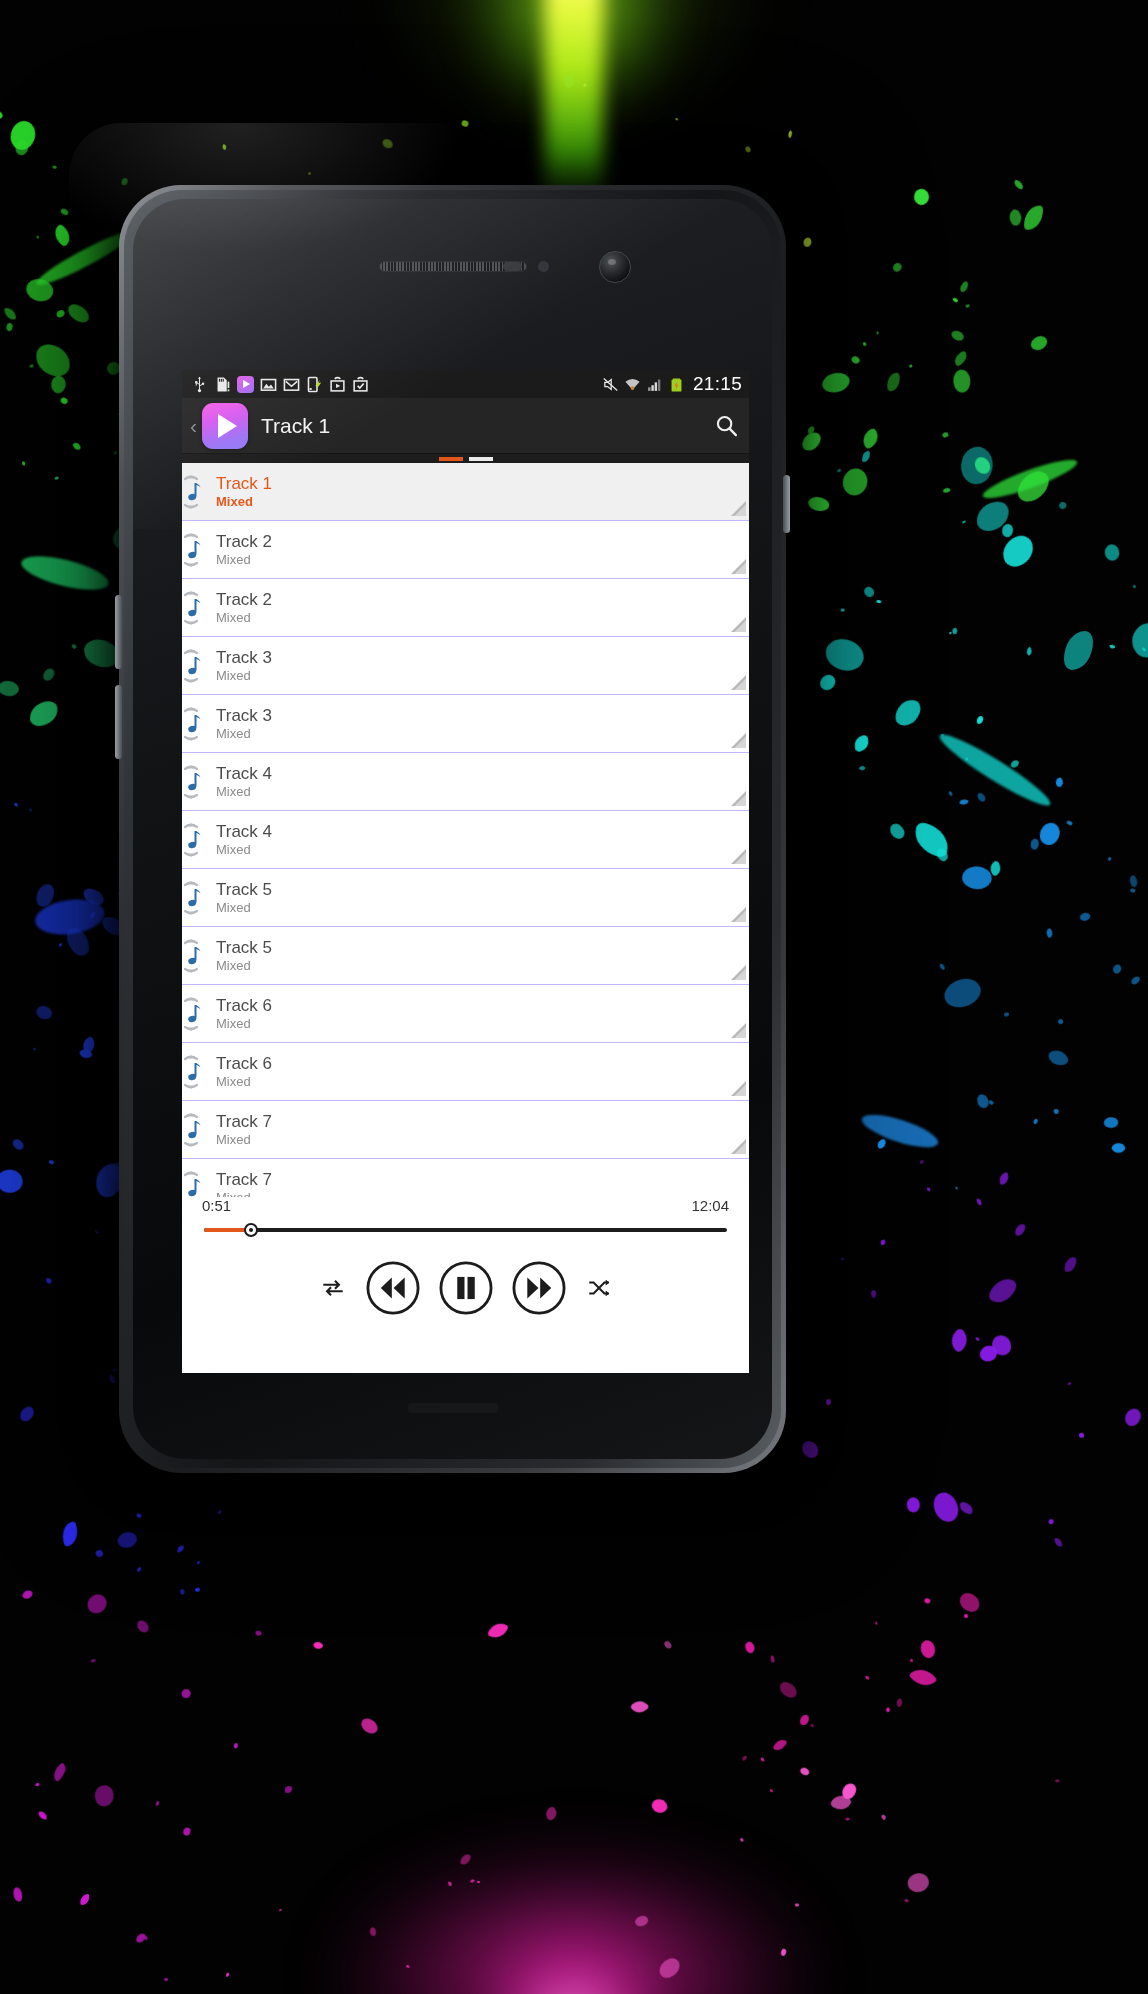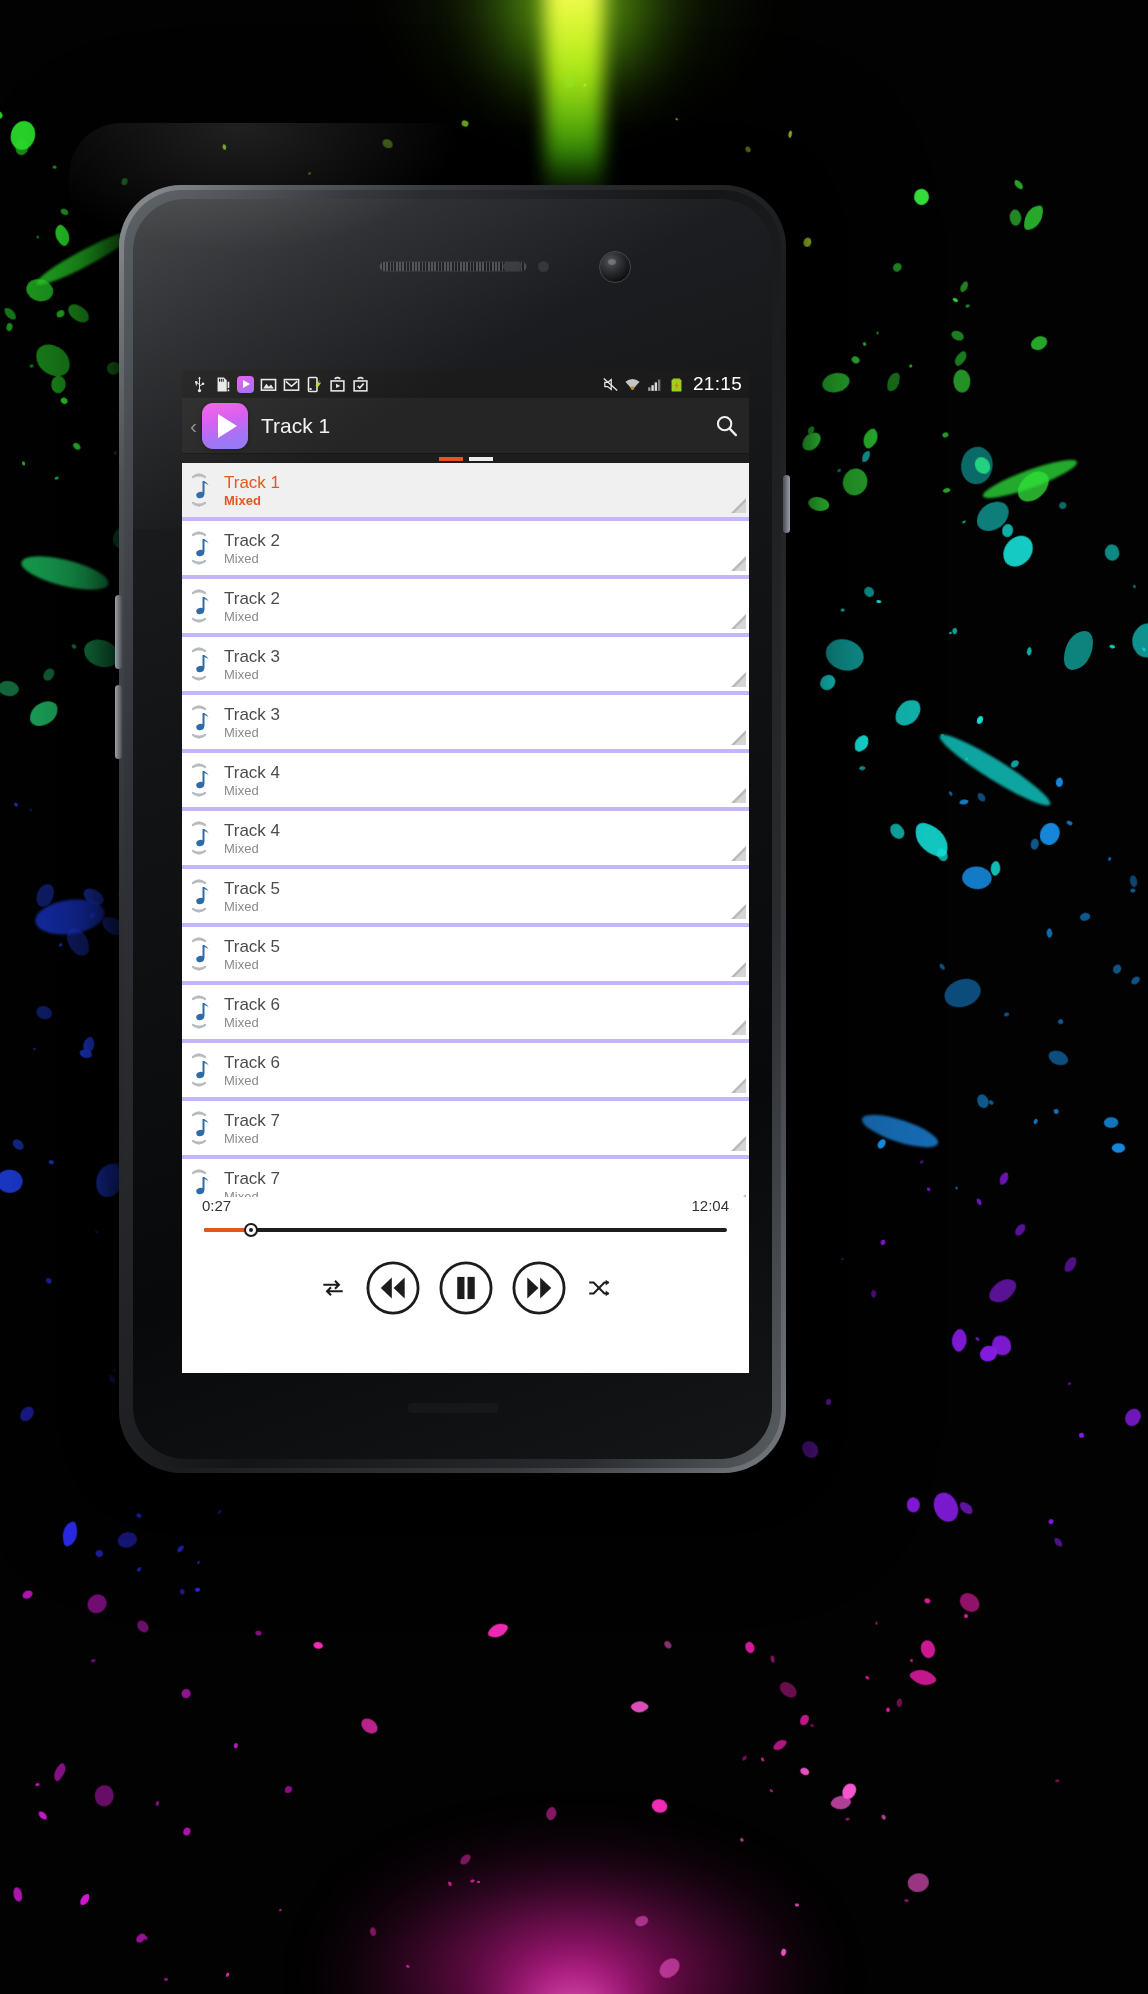--- a/index.html
+++ b/index.html
@@ -135,21 +135,21 @@
     height: 9px; background: #1d1d1d; display: flex; align-items: center; justify-content: center; gap: 6px;
   }
   .tab-ind { width: 24px; height: 4px; }
   .tab-ind.active { background: #e4571b; }
   .tab-ind.inactive { background: #ececec; }
 
   
   .tracklist { background: #fff; }
   .track-row {
     height: 58px; display: flex; align-items: center; position: relative;
-    border-bottom: 4px solid #c4b5fd; padding-left: 8px; background: #fff;
+    border-bottom: 1px solid #c4b5fd; padding-left: 0; background: #fff;
   }
   .track-row.selected { background: #f0f0f0; }
   .note-ico { width: 26px; height: 40px; flex: none; margin-right: 8px; }
   .track-text { display: flex; flex-direction: column; justify-content: center; gap: 3px; }
   .t-title { font-size: 17px; color: #4c4c4c; line-height: 1; }
   .t-sub { font-size: 13px; color: #8b8b8b; line-height: 1; }
   .track-row.selected .t-title, .track-row.selected .t-sub { color: #e4571b; }
   .track-row.selected .t-sub { font-weight: bold; }
   .drag-handle {
     position: absolute; right: 2px; bottom: 3px; width: 17px; height: 17px;
@@ -828,21 +828,21 @@
                 </span>
                 <svg class="drag-handle" viewBox="0 0 17 17">
   <path d="M16 1 V16 H1 Z" fill="#b9b9b9"></path>
   <path d="M16 4.5 V16 H4.5 Z" fill="#d6d6d6"></path>
 </svg>
               </div>
             </div>
 
           <div class="player">
             <div class="times">
-              <span>0:27</span>
+              <span>0:51</span>
               <span>12:04</span>
             </div>
             <div class="seekwrap">
               <span class="seek-track"></span>
               <span class="seek-fill" id="seekfill" style="width: 9%;"></span>
               <span class="seek-thumb" id="seekthumb" style="left: calc(9% - 7px);"></span>
             </div>
             <div class="controls">
               <span class="ctl-small">
                 <svg width="26" height="26" viewBox="0 0 24 24">

